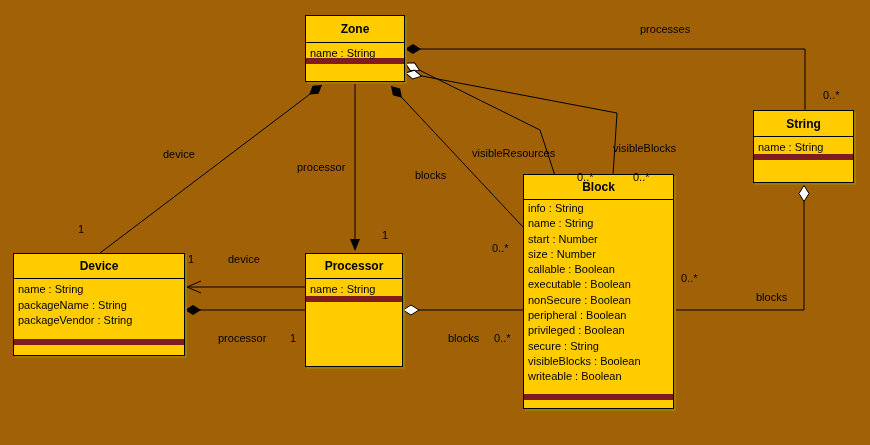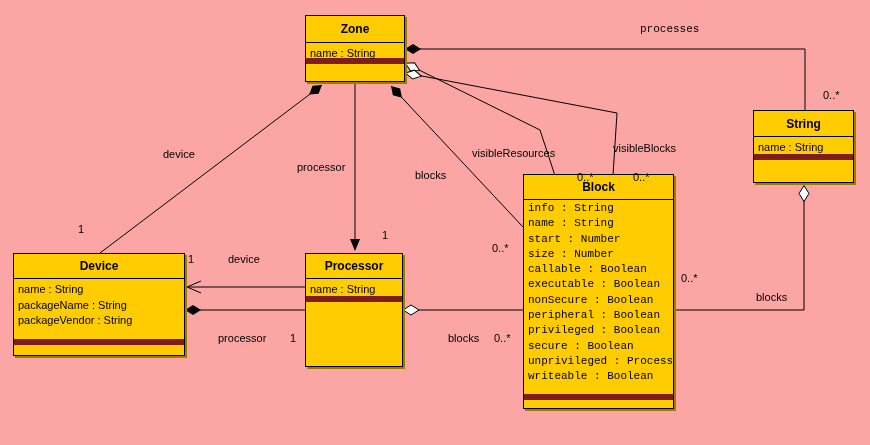--- a/index.html
+++ b/index.html
@@ -1,17 +1,17 @@
 <!DOCTYPE html>
 <html><head>
 <meta charset="utf-8">
 <style>
   html,body{margin:0;padding:0;background:#ffffff;}
   .canvas{
-    position:relative;width:870px;height:445px;background:#fca5a5;overflow:hidden;
+    position:relative;width:870px;height:445px;background:#a16207;overflow:hidden;
     font-family:"Liberation Sans", sans-serif;color:#000;
   }
   .edges{position:absolute;left:0;top:0;width:870px;height:445px;}
   .class-box{
     position:absolute;background:#FFCC00;border:1px solid #000;
     box-shadow:2px 2px 0 #9e7c00;box-sizing:border-box;
   }
   .class-title{
     font-weight:bold;font-size:12px;text-align:center;
     border-bottom:1px solid #000;display:flex;align-items:center;justify-content:center;
@@ -67,32 +67,32 @@
   <div class="class-box" style="left:753px;top:110px;width:101px;height:73px;">
     <div class="class-title" style="height:25px;">String</div>
     <div class="class-attrs" style="height:23px;line-height:17px;">
         <div class="attr-row">name : String</div>
       </div>
     <div class="class-ops" style="height:23px;"></div>
   </div>
 
   <div class="class-box" style="left:523px;top:174px;width:151px;height:235px;">
     <div class="class-title" style="height:24px;">Block</div>
-    <div class="class-attrs" style="height:200px;line-height:15.3px;padding-top:1px;font-family:Liberation Mono, monospace;">
+    <div class="class-attrs" style="height:200px;line-height:15.3px;padding-top:1px;">
         <div class="attr-row">info : String</div>
         <div class="attr-row">name : String</div>
         <div class="attr-row">start : Number</div>
         <div class="attr-row">size : Number</div>
         <div class="attr-row">callable : Boolean</div>
         <div class="attr-row">executable : Boolean</div>
         <div class="attr-row">nonSecure : Boolean</div>
         <div class="attr-row">peripheral : Boolean</div>
         <div class="attr-row">privileged : Boolean</div>
-        <div class="attr-row">secure : Boolean</div>
-        <div class="attr-row">unprivileged : Process</div>
+        <div class="attr-row">secure : String</div>
+        <div class="attr-row">visibleBlocks : Boolean</div>
         <div class="attr-row">writeable : Boolean</div>
       </div>
     <div class="class-ops" style="height:8px;"></div>
   </div>
 
   <div class="class-box" style="left:13px;top:253px;width:172px;height:103px;">
     <div class="class-title" style="height:24px;">Device</div>
     <div class="class-attrs" style="height:66px;line-height:15.5px;padding-top:3px;">
         <div class="attr-row">name : String</div>
         <div class="attr-row">packageName : String</div>
@@ -102,21 +102,21 @@
   </div>
 
   <div class="class-box" style="left:305px;top:253px;width:98px;height:114px;">
     <div class="class-title" style="height:24px;">Processor</div>
     <div class="class-attrs" style="height:23px;line-height:17px;">
         <div class="attr-row">name : String</div>
       </div>
     <div class="class-ops" style="height:65px;"></div>
   </div>
 
-  <span class="edge-label" style="left:640px;top:23px;font-family:Liberation Mono, monospace;">processes</span>
+  <span class="edge-label" style="left:640px;top:23px;">processes</span>
   <span class="edge-label" style="left:472px;top:147px;">visibleResources</span>
   <span class="edge-label" style="left:613px;top:142px;">visibleBlocks</span>
   <span class="edge-label" style="left:163px;top:148px;">device</span>
   <span class="edge-label" style="left:297px;top:161px;">processor</span>
   <span class="edge-label" style="left:415px;top:169px;">blocks</span>
   <span class="edge-label" style="left:228px;top:253px;">device</span>
   <span class="edge-label" style="left:218px;top:332px;">processor</span>
   <span class="edge-label" style="left:448px;top:332px;">blocks</span>
   <span class="edge-label" style="left:756px;top:291px;">blocks</span>
 

